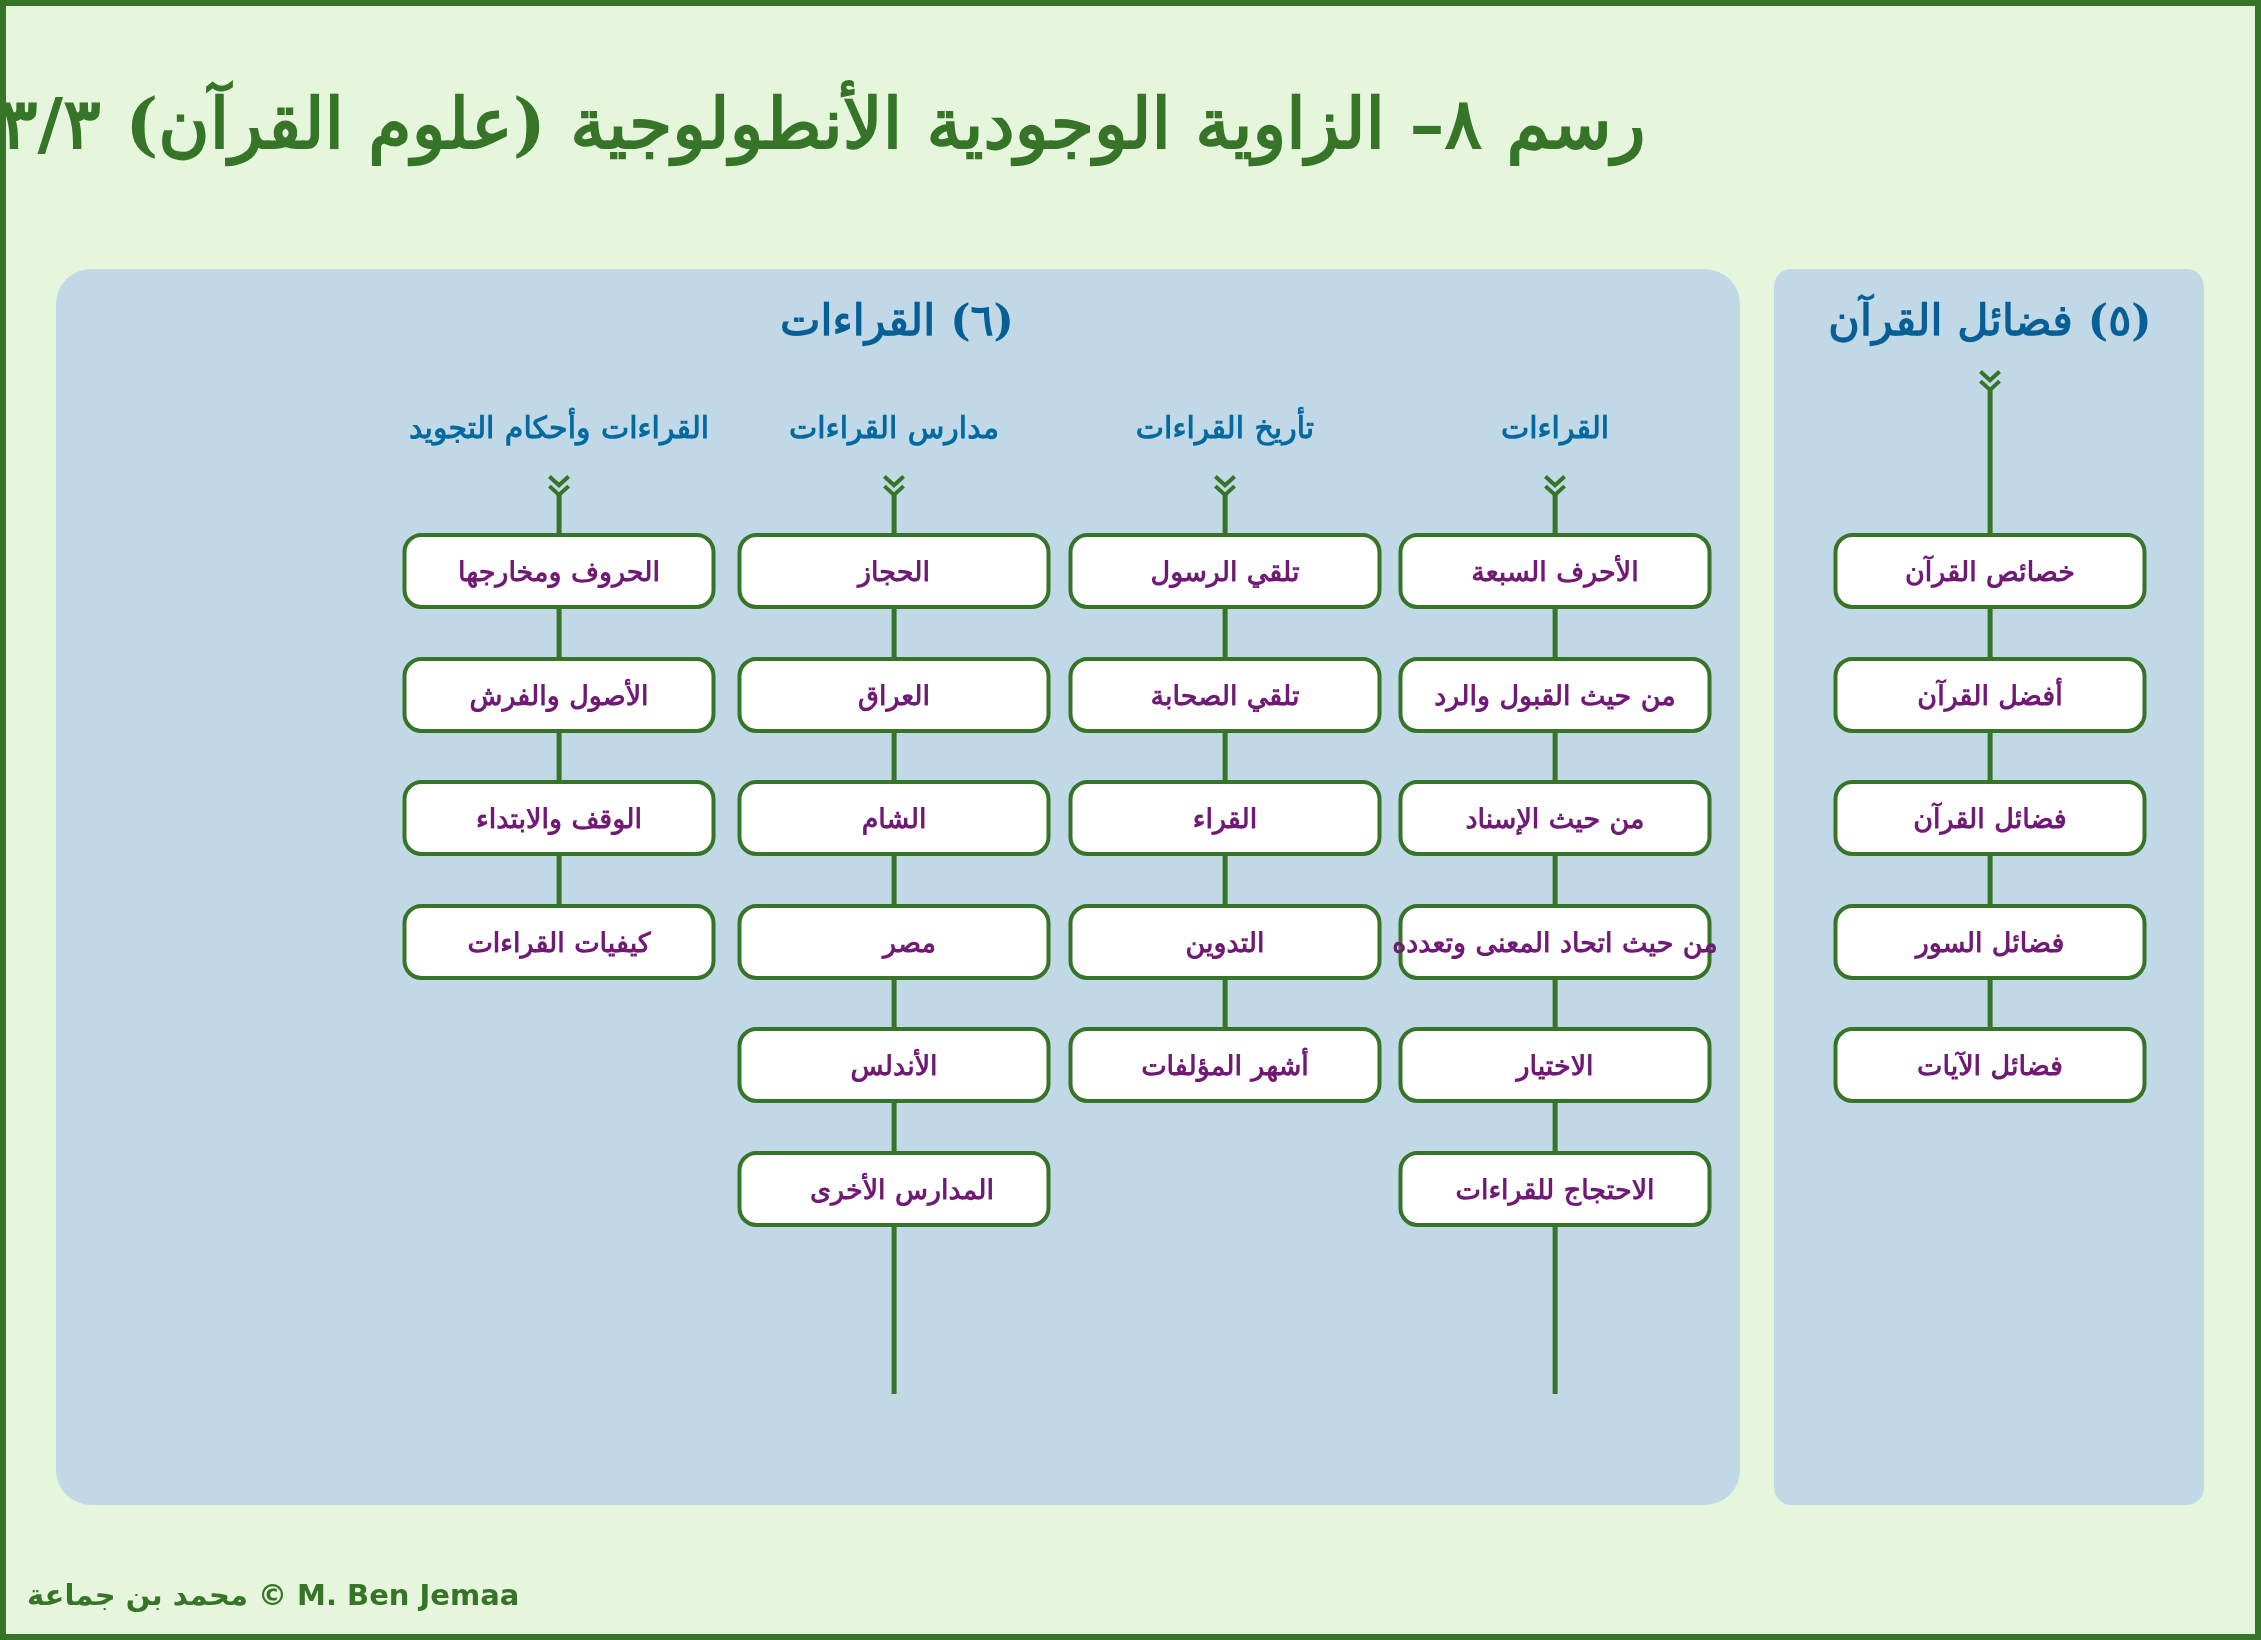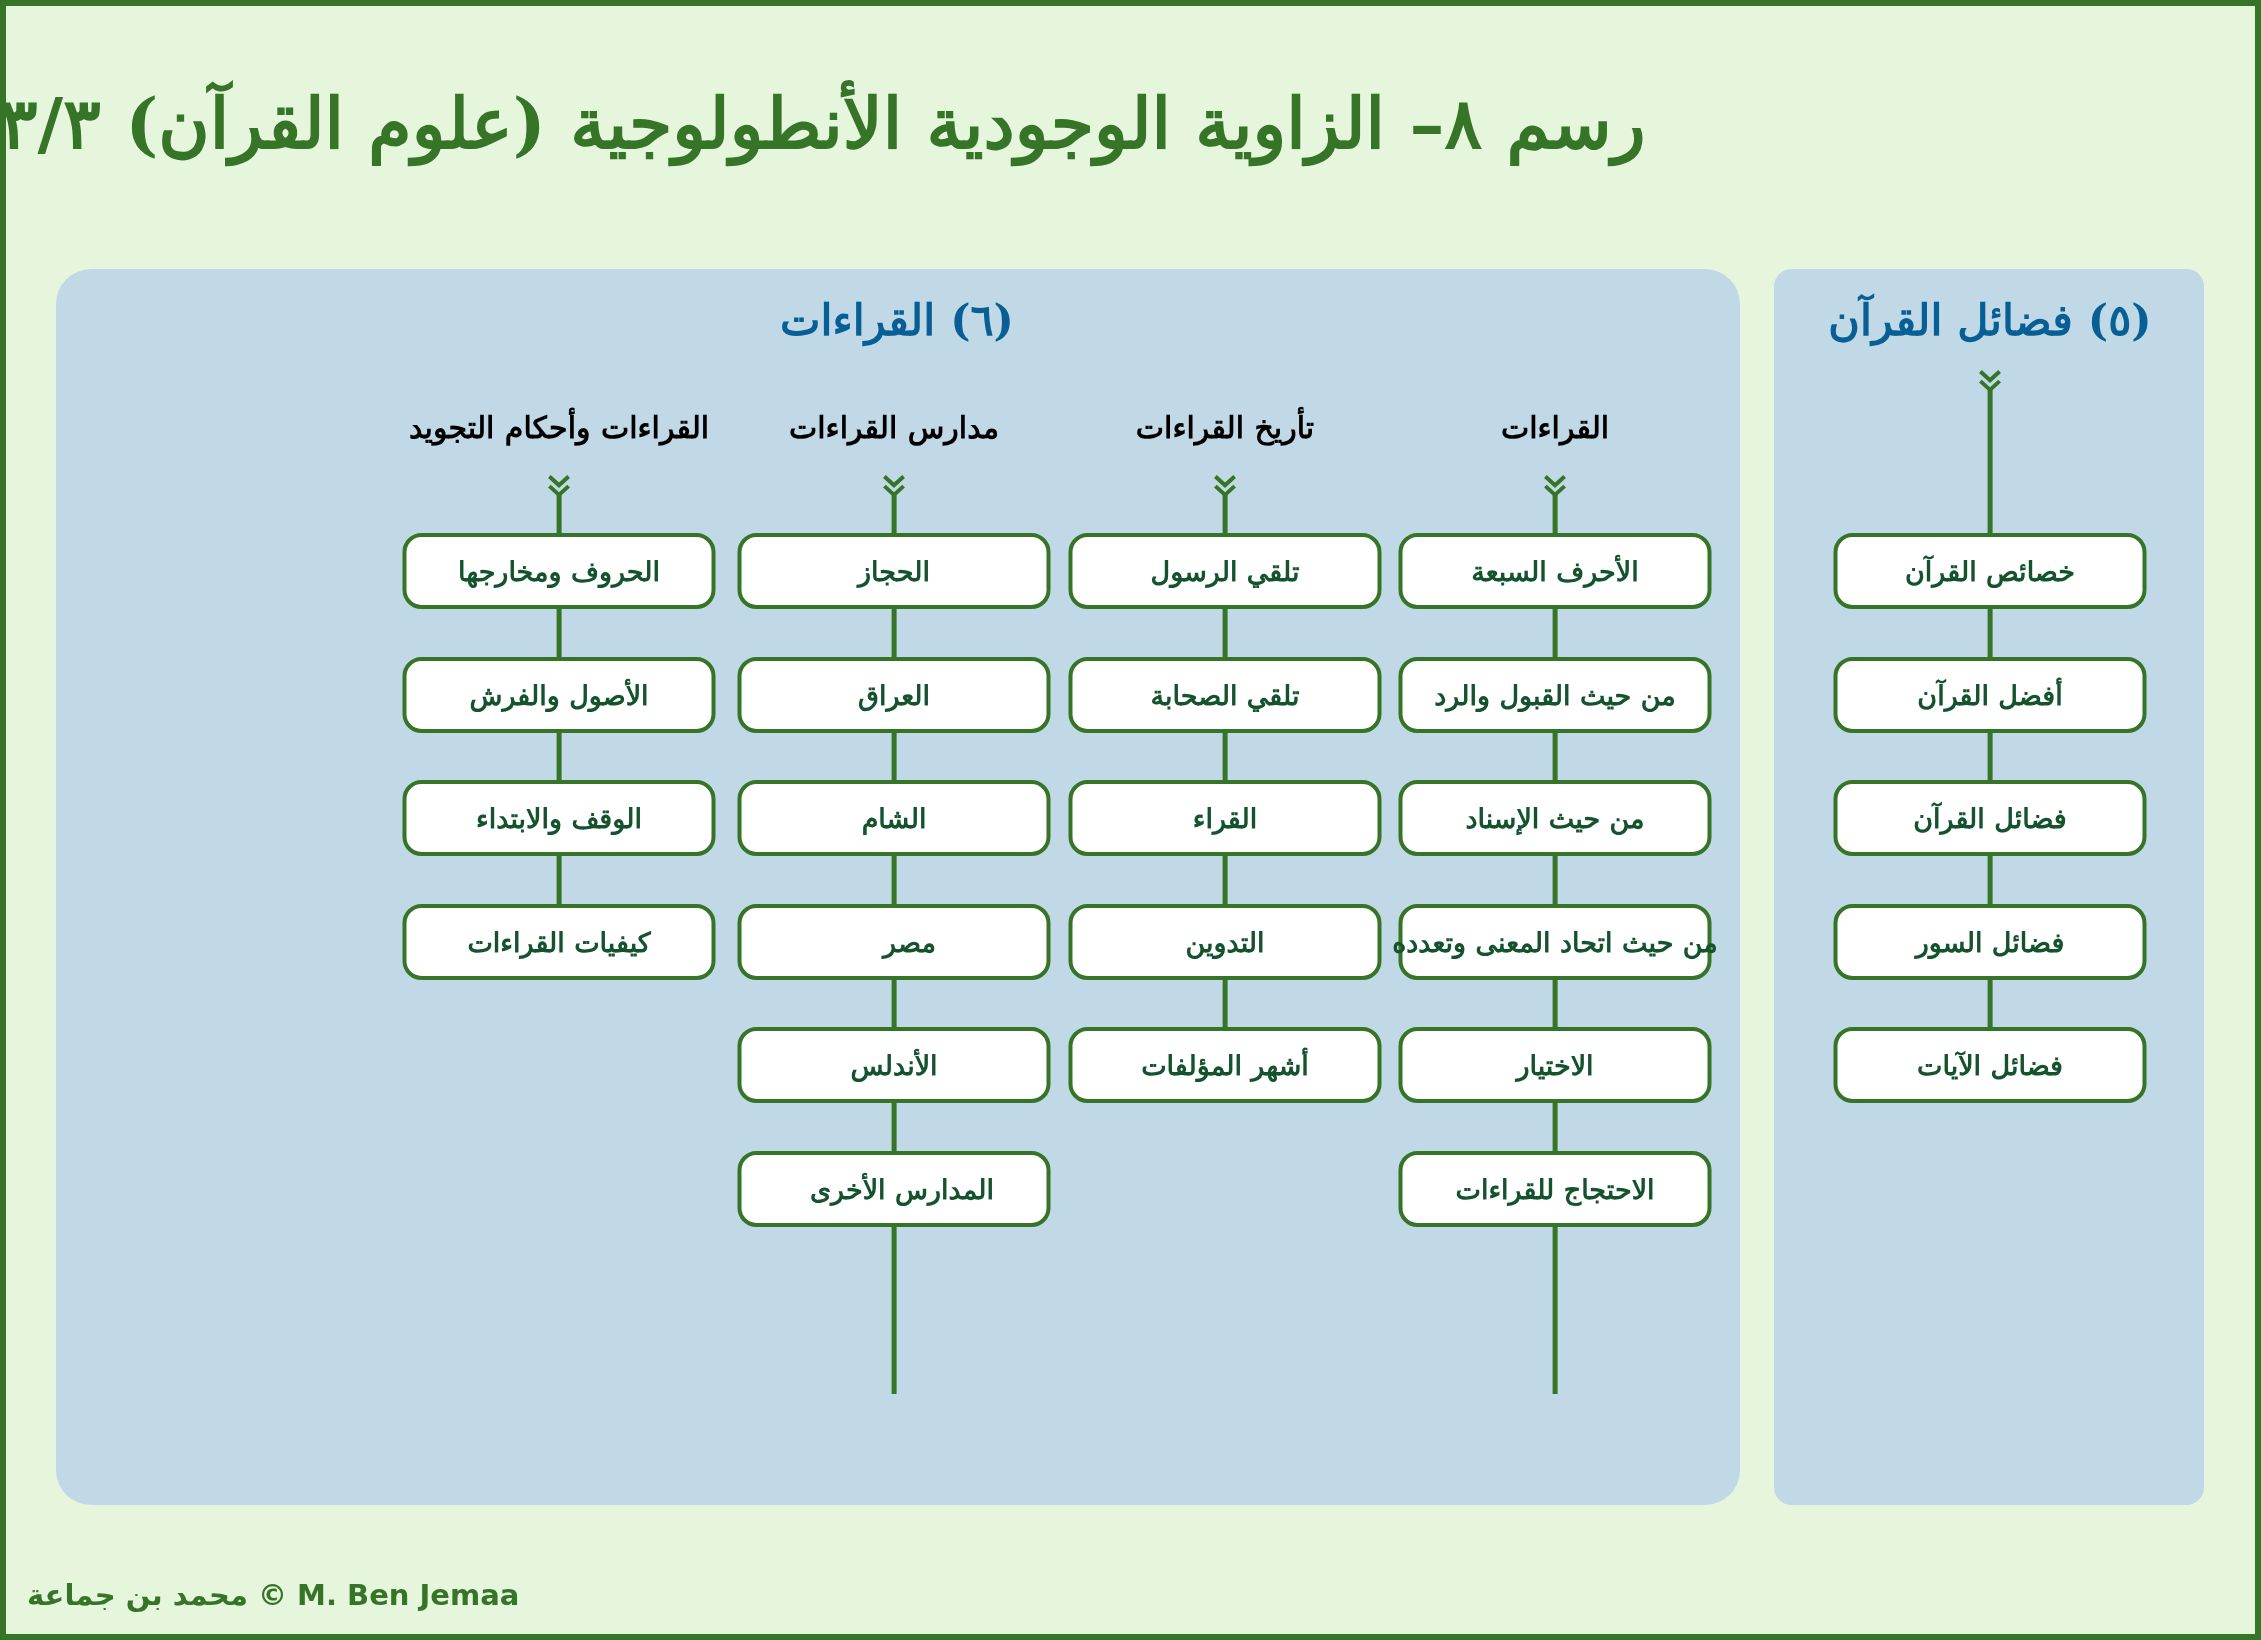--- a/index.html
+++ b/index.html
@@ -7,28 +7,28 @@
          font-family:"DejaVu Serif", serif; }
   .frame { position:absolute; left:0; top:0; width:2261px; height:1640px; box-sizing:border-box;
            border:6.4px solid #367427; }
   .title { position:absolute; left:0; top:72px; width:2261px; text-align:left; direction:rtl;
            color:#367427; font-weight:bold; font-size:70px; line-height:104px; }
   .panel { position:absolute; background:#c1d9e6; }
   .panel-big { left:56px; top:269px; width:1684px; height:1236px; border-radius:35px; }
   .panel-right { left:1774px; top:269px; width:430px; height:1236px; border-radius:17.5px; }
   .panel-title { position:absolute; color:#075f95; font-weight:bold; font-size:43px; direction:rtl;
                  text-align:center; white-space:nowrap; transform:translateX(-50%); }
-  .col-head { position:absolute; color:#000000; font-weight:bold; font-size:30px; direction:rtl;
+  .col-head { position:absolute; color:#0369a1; font-weight:bold; font-size:30px; direction:rtl;
               text-align:left; white-space:nowrap; transform:translateX(-50%); top:410px; }
   .chev { position:absolute; width:24px; height:29px; transform:translateX(-50%); }
   .vline { position:absolute; width:4.8px; background:#367427; transform:translateX(-50%); }
   .node { position:absolute; width:313px; height:76px; box-sizing:border-box; background:#fff;
           border:4.8px solid #367427; border-radius:19px; transform:translateX(-50%);
           display:flex; align-items:center; justify-content:center; direction:rtl;
-          color:#14532d; font-size:27px; font-weight:bold; white-space:nowrap; }
+          color:#701a75; font-size:27px; font-weight:bold; white-space:nowrap; }
   .footer { position:absolute; left:27px; top:1578px; color:#367427; font-weight:bold;
             font-size:29px; font-family:"DejaVu Sans", sans-serif; white-space:nowrap; }
 </style>
 </head>
 <body>
 
 <div class="frame"></div>
 
 <div class="title">رسم ٨– الزاوية الوجودية الأنطولوجية (علوم القرآن) ٣/٣</div>
 

